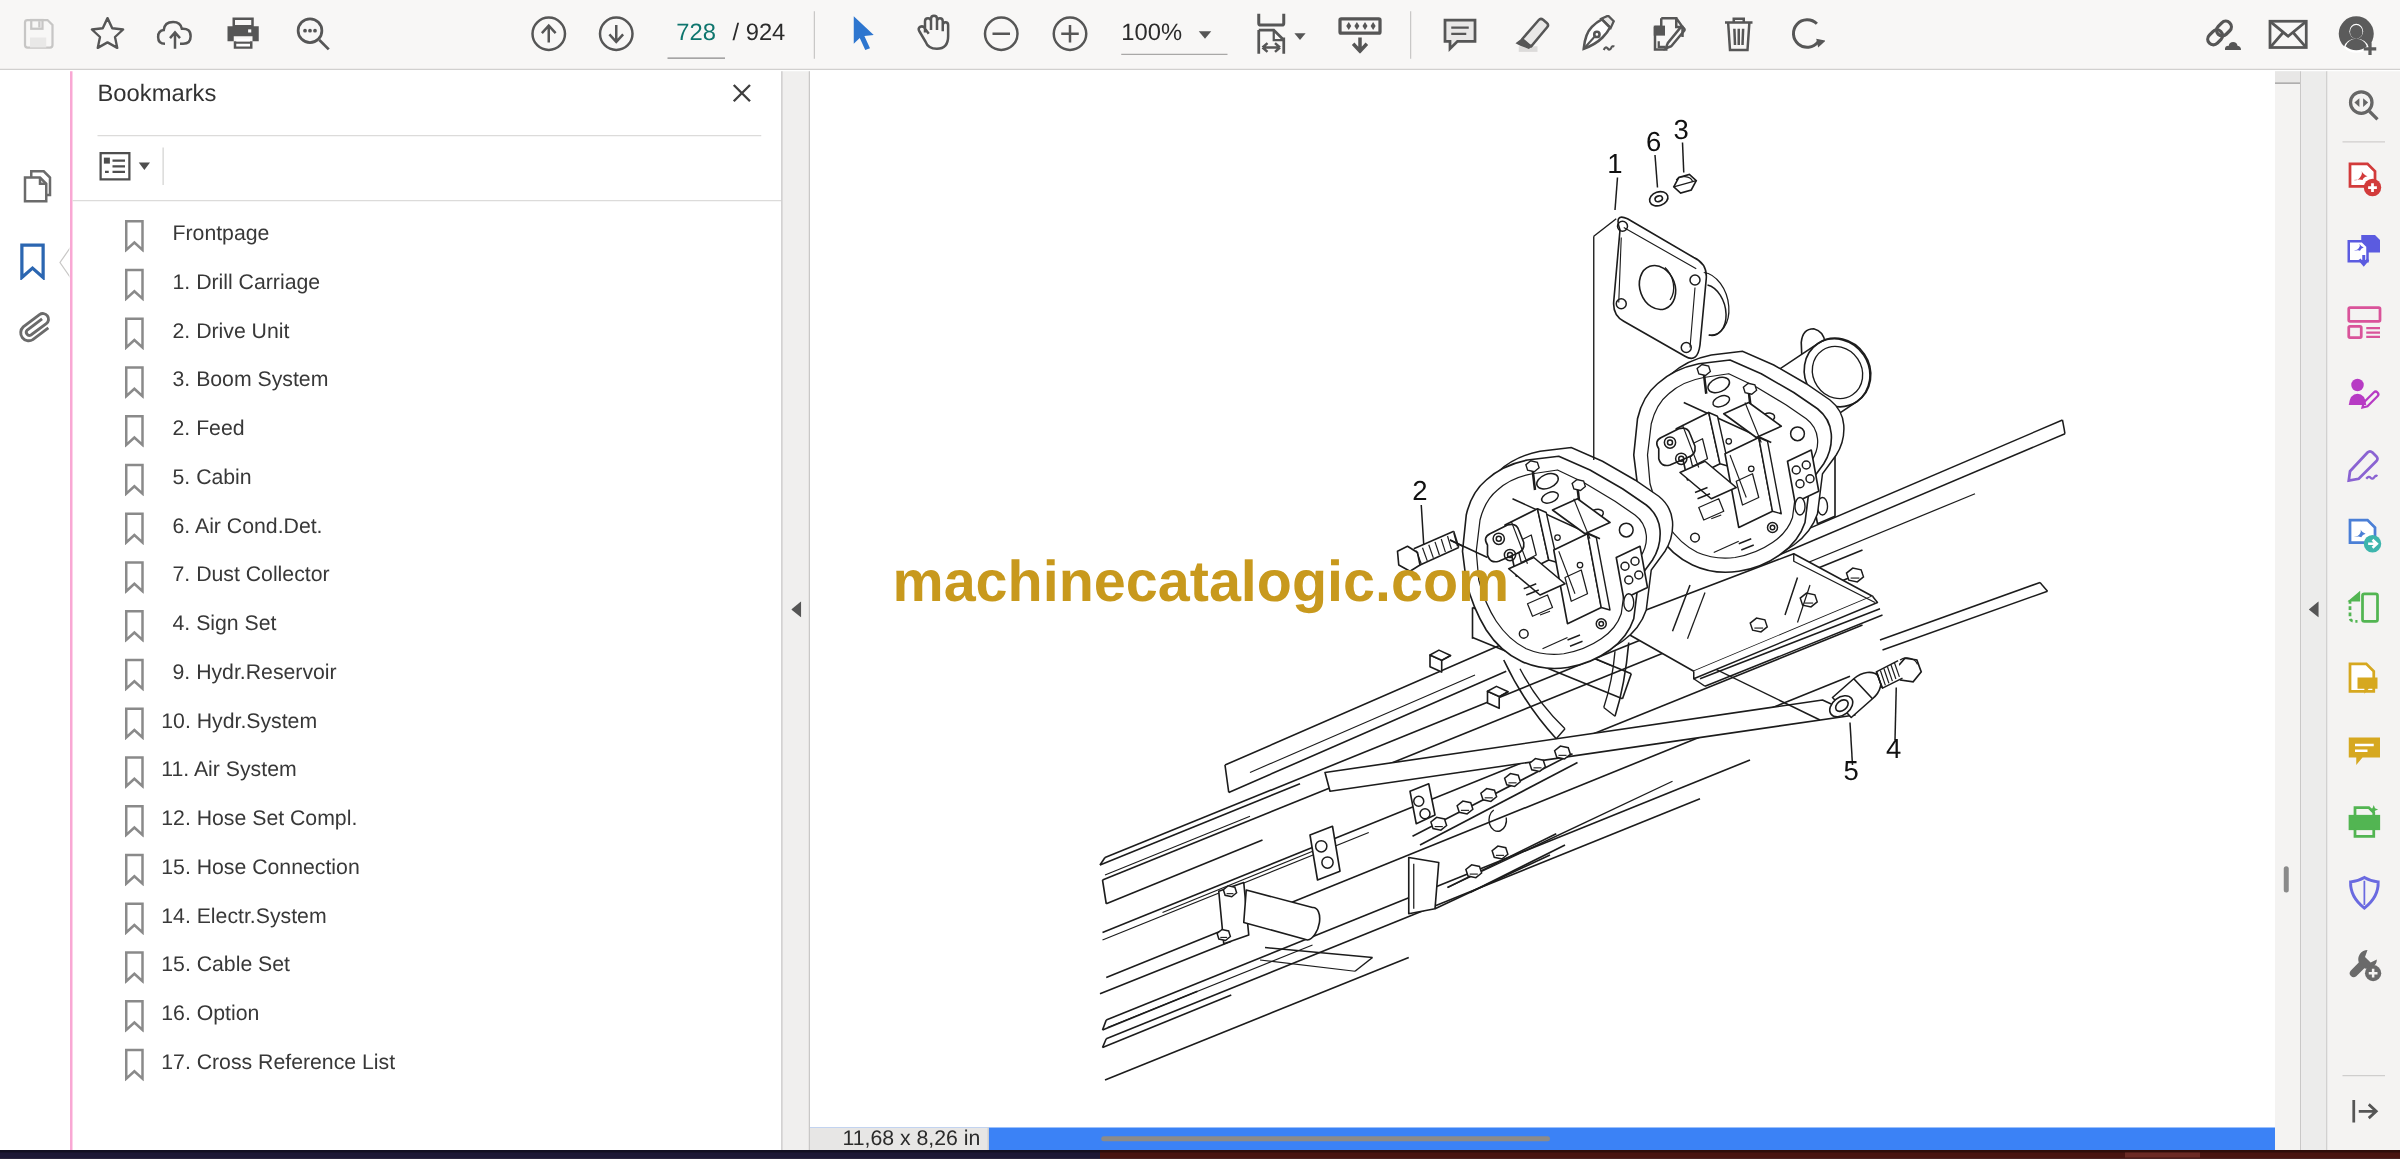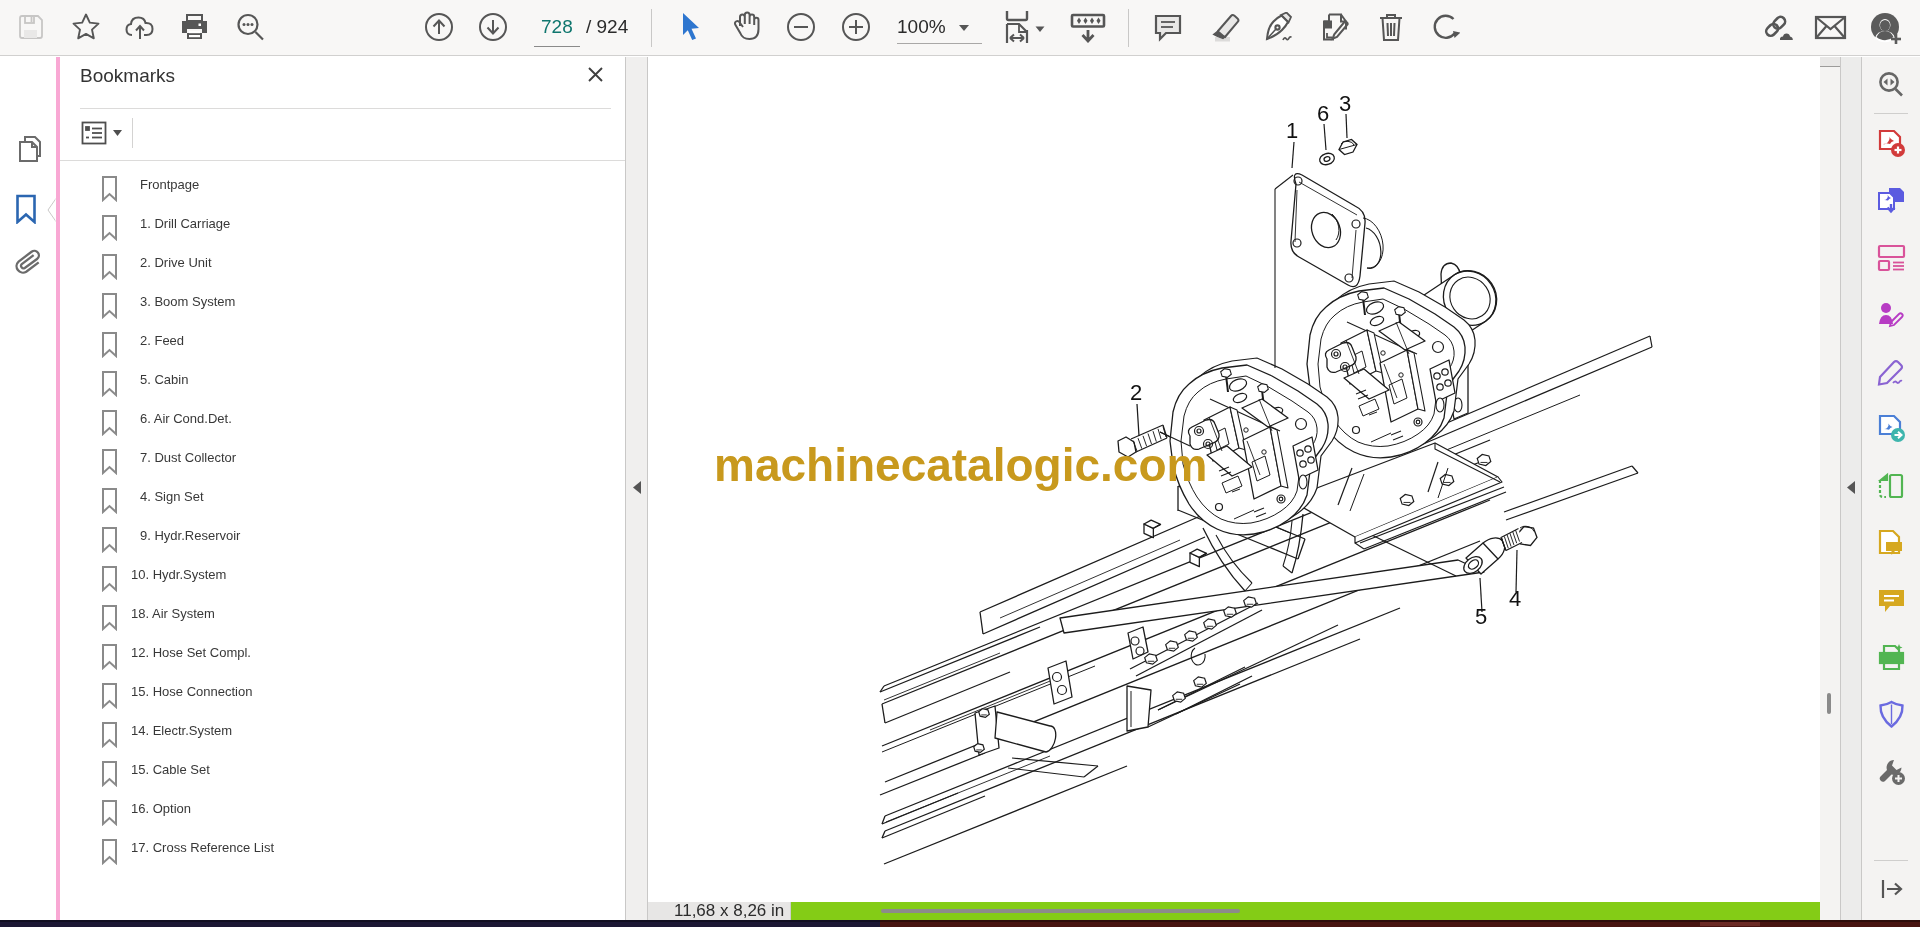--- a/index.html
+++ b/index.html
@@ -3,39 +3,39 @@
 <meta charset="utf-8">
 <style>
 * { margin:0; padding:0; box-sizing:border-box; }
 html,body { width:1920px; height:927px; overflow:hidden; background:#fff;
   font-family:"Liberation Sans", sans-serif; }
 .abs { position:absolute; }
 #toolbar { position:absolute; left:0; top:0; width:1920px; height:56px;
   background:#f8f7f6; border-bottom:1px solid #d1d0cf; }
 #leftrail { position:absolute; left:0; top:57px; width:56px; height:863px; background:#fff; }
 #bmpanel { position:absolute; left:56px; top:57px; width:630px; height:863px; background:#fff;
-  border-left:4px solid #f9a8d4; }
+  border-left:2px solid #f9a8d4; }
 #splitter { position:absolute; left:625px; top:57px; width:23px; height:863px;
   background:#f0efee; border-left:1px solid #c9c8c7; border-right:1px solid #c9c8c7; }
 #page { position:absolute; left:648px; top:57px; width:1172px; height:845px; background:#fff; }
-#statusbar { position:absolute; left:648px; top:902px; width:1172px; height:18px; background:#84cc16;text-align:right; }
+#statusbar { position:absolute; left:648px; top:902px; width:1172px; height:18px; background:#3b82f6;text-align:right; }
 #vtrack { position:absolute; left:1820px; top:57px; width:21px; height:863px;
   background:#f4f3f2; border-right:1px solid #c9c8c7; }
 #midstrip { position:absolute; left:1841px; top:57px; width:21px; height:863px;
   background:#ececeb; border-right:1px solid #c9c8c7; }
 #rightpanel { position:absolute; left:1862px; top:57px; width:58px; height:863px; background:#f4f3f2; }
 #taskbar { position:absolute; left:0; top:920px; width:1920px; height:7px; background:#201728; }
 .dots { background-image:radial-gradient(circle, rgba(120,120,120,0.18) 1px, transparent 1px);
   background-size:4px 4px; }
 .sep { position:absolute; top:9px; width:1px; height:38px; background:#c9c8c7; }
 .tbtxt { position:absolute; font-size:19px; color:#333; top:16px; }
 svg { display:block; }
 .icon { position:absolute; }
 
-.bmitem { position:absolute; left:0; width:560px; height:39px; color:#383838; font-size:13px; }
+.bmitem { position:absolute; left:0; width:560px; height:39px; color:#383838; font-size:17px; }
 .bmitem .flag { position:absolute; left:41px; top:6px; }
 .bmitem .txt { position:absolute; left:80px; top:8px; white-space:nowrap; }
 .bmitem .txt2 { position:absolute; left:71px; top:8px; white-space:nowrap; }
 </style>
 </head>
 <body>
 <div id="page">
     <svg width="1172" height="845" viewBox="648 57 1172 845" style="position:absolute;left:0;top:0">
 <line x1="884" y1="686" x2="1490" y2="440" stroke="#1c1c1c" stroke-width="1.3"></line>
 <line x1="880" y1="692" x2="1040" y2="627" stroke="#1c1c1c" stroke-width="1.3"></line>
@@ -544,21 +544,21 @@
 <div class="bmitem" style="top:502px">
         <svg class="flag" width="17" height="27" viewBox="0 0 17 27" fill="none" stroke="#8a8a8a" stroke-width="2">
           <path d="M2 2 h13 v23 l-6.5-6 L2 25 z"></path>
         </svg>
         <span class="txt2">10. Hydr.System</span>
       </div>
 <div class="bmitem" style="top:541px">
         <svg class="flag" width="17" height="27" viewBox="0 0 17 27" fill="none" stroke="#8a8a8a" stroke-width="2">
           <path d="M2 2 h13 v23 l-6.5-6 L2 25 z"></path>
         </svg>
-        <span class="txt2">18. Air System</span>
+        <span class="txt2">11. Air System</span>
       </div>
 <div class="bmitem" style="top:580px">
         <svg class="flag" width="17" height="27" viewBox="0 0 17 27" fill="none" stroke="#8a8a8a" stroke-width="2">
           <path d="M2 2 h13 v23 l-6.5-6 L2 25 z"></path>
         </svg>
         <span class="txt2">12. Hose Set Compl.</span>
       </div>
 <div class="bmitem" style="top:619px">
         <svg class="flag" width="17" height="27" viewBox="0 0 17 27" fill="none" stroke="#8a8a8a" stroke-width="2">
           <path d="M2 2 h13 v23 l-6.5-6 L2 25 z"></path>

